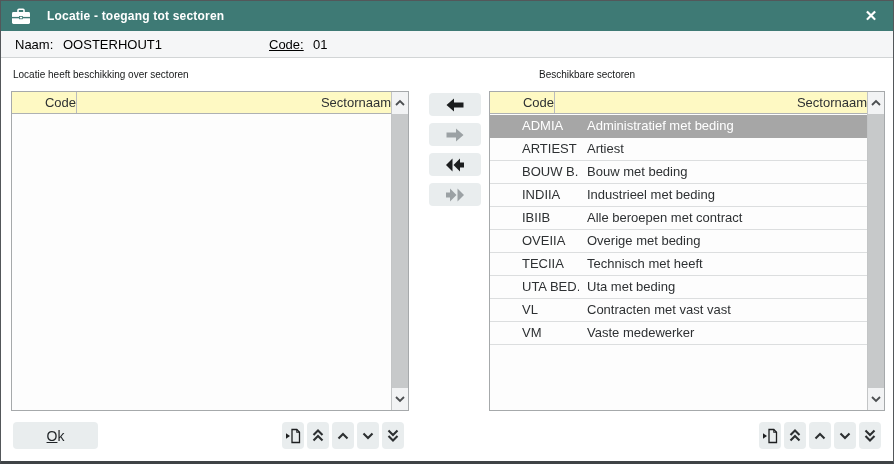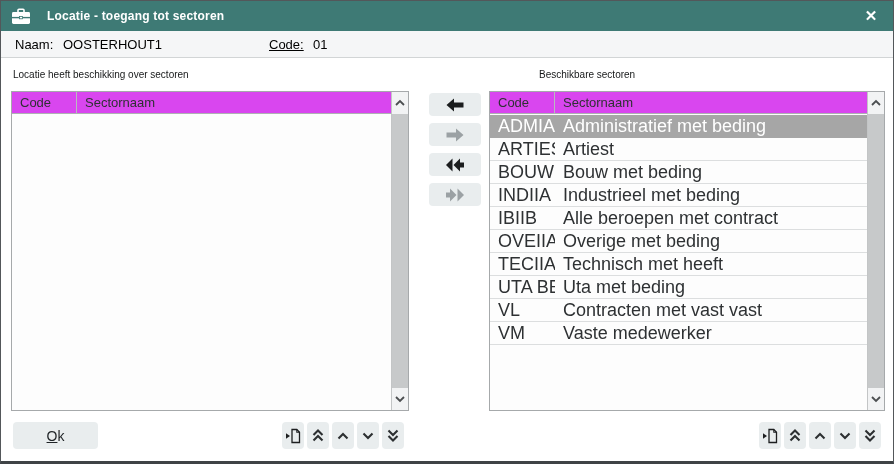--- a/index.html
+++ b/index.html
@@ -22,26 +22,26 @@
   .lbl-naam { left:14px; }
   .val-naam { left:62px;text-align:right; }
   .lbl-code { left:268px;text-decoration:underline; }
   .val-code { left:312px; }
 
   
   .ptitle { position:absolute; top:68px; font-size:10px; color:#161819; }
 
   
   .grid { position:absolute; top:90px; height:320px; border:1px solid #a6a9ab; background:#fdfdfd; }
-  .grid-header { height:22px; display:flex; background:#d946ef; border-bottom:1px solid #aeb1b3;
-                 margin-right:17px; font-size:13px; color:#2e3133; }
+  .grid-header { height:22px; display:flex; background:#fef9c3; border-bottom:1px solid #aeb1b3;
+                 margin-right:17px; font-size:13px; color:#2e3133;text-align:right; }
   .hc1 { width:65px; padding-left:8px; line-height:21px; border-right:1px solid #b9bbbd; }
   .hc2 { flex:1; padding-left:8px; line-height:21px; }
   .grid-body { position:absolute; left:0; top:23px; right:17px; bottom:0; overflow:hidden; background:#fdfdfd; }
-  .row { height:23px; display:flex; border-bottom:1px solid #dcdedf; font-size:18px; color:#2e3133; background:#fdfdfd; cursor:default; }
+  .row { height:23px; display:flex; border-bottom:1px solid #dcdedf; font-size:13px; color:#2e3133; background:#fdfdfd; cursor:default;padding-left:24px; }
   .row .c1 { width:65px; padding-left:8px; line-height:22px; white-space:nowrap; overflow:hidden; }
   .row .c2 { flex:1; padding-left:8px; line-height:22px; white-space:nowrap; overflow:hidden; }
   .row.selected { background:#a6a6a6; color:#fff; border-bottom-color:#a6a6a6; }
 
   
   .vscroll { position:absolute; top:0; right:0; bottom:0; width:17px; background:#f2f3f4;
              border-left:1px solid #c3c5c6; display:flex; flex-direction:column; }
   .vs-arrow { height:22px; min-height:22px; display:flex; align-items:center; justify-content:center; cursor:pointer; }
   .vs-thumb { flex:1; background:#c7c9ca; margin:0; cursor:pointer; }
 

